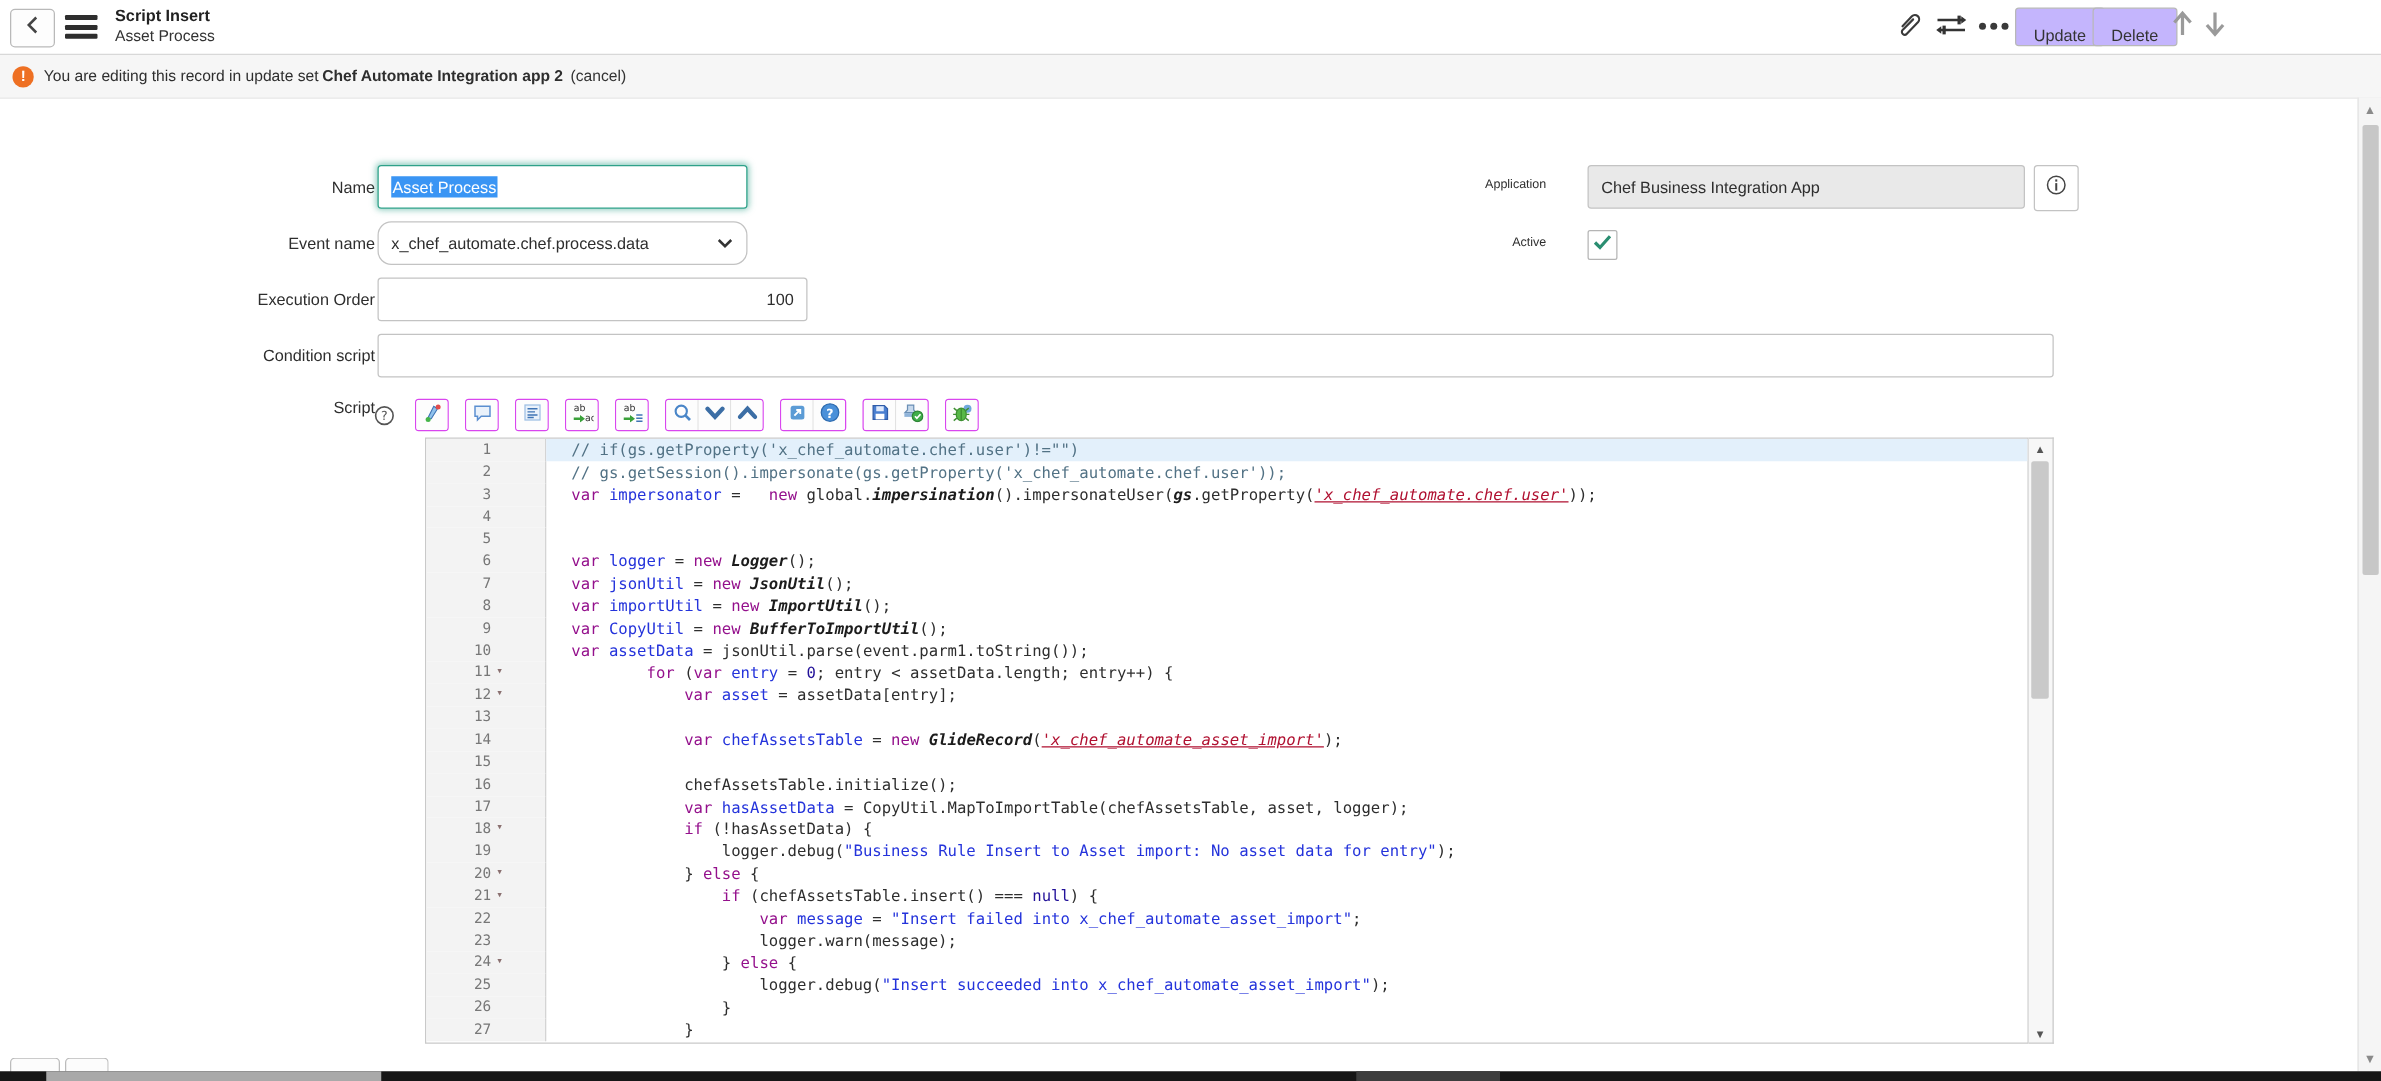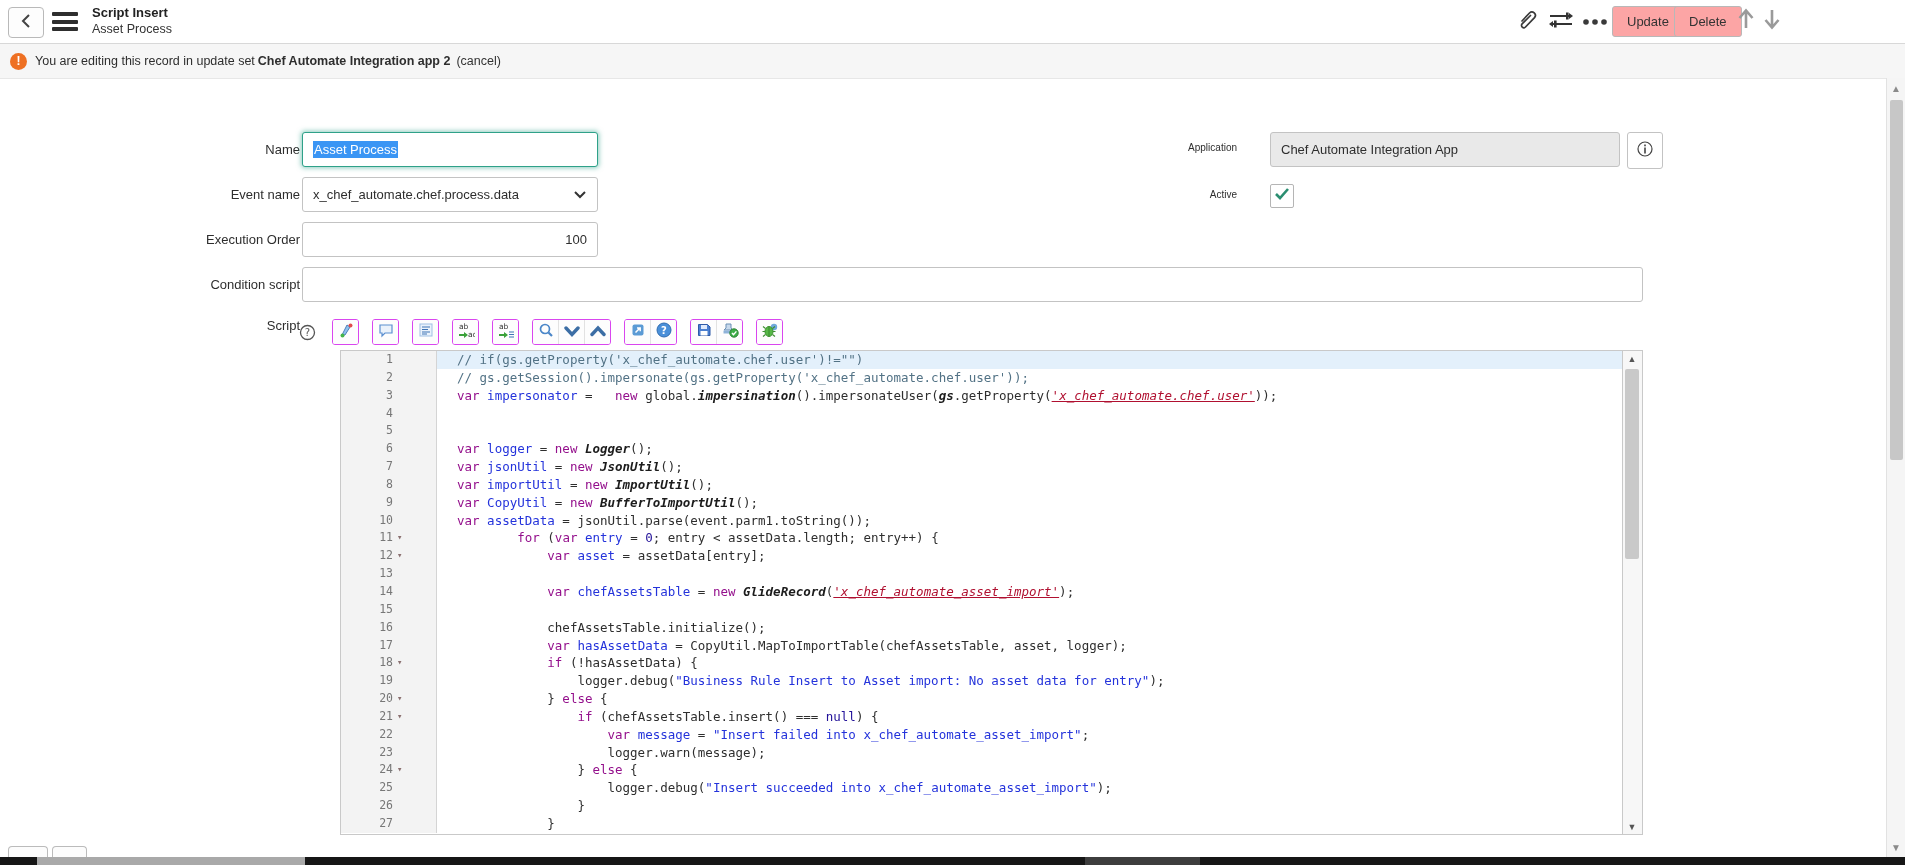--- a/index.html
+++ b/index.html
@@ -10,22 +10,22 @@
   
   .header{left:0;top:0;width:1905px;height:43px;background:#fff;border-bottom:1px solid #d8d8d8;}
   .back-btn{left:8px;top:7px;width:34px;height:29px;border:1px solid #b9b9b9;border-radius:4px;
             background:#fdfdfd;display:flex;align-items:center;justify-content:center;cursor:pointer;}
   .hamburger{left:52px;top:12px;width:26px;height:19px;display:flex;flex-direction:column;justify-content:space-between;cursor:pointer;}
   .hamburger span{display:block;height:4px;background:#2e2e2e;border-radius:1px;}
   .titleblock{left:92px;top:5px;line-height:16px;}
   .title{font-size:13px;font-weight:bold;color:#222;}
   .subtitle{font-size:12.5px;color:#333;}
   .hdr-icon{top:8px;width:30px;height:28px;display:flex;align-items:center;justify-content:center;cursor:pointer;}
-  .hdr-btn{top:6px;height:29px;padding:0 14px;border:1px solid #b8b8b8;border-radius:3px;background:#fca5a5;
-           font-size:13px;color:#333;display:flex;align-items:center;cursor:pointer;}
+  .hdr-btn{top:6px;height:29px;padding:0 14px;border:1px solid #b8b8b8;border-radius:3px;background:#c4b5fd;
+           font-size:13px;color:#333;display:flex;align-items:flex-end;cursor:pointer;}
   .nav-arrow{top:6px;width:26px;height:30px;display:flex;align-items:center;justify-content:center;cursor:pointer;}
 
   
   .banner{left:0;top:44px;width:1905px;height:34px;background:#f6f6f6;border-bottom:1px solid #e7e7e7;
           display:flex;align-items:center;font-size:12.5px;}
   .warn-circle{width:17px;height:17px;border-radius:50%;background:#ee7023;color:#fff;font-weight:bold;
                font-size:12px;text-align:center;line-height:17px;margin:0 8px 0 10px;}
   .banner b{margin:0 3px;}
   .cancel-link{margin-left:3px;color:#333;cursor:pointer;}
 
@@ -166,44 +166,44 @@
   <b>Chef Automate Integration app 2</b>
   <span class="cancel-link">(cancel)</span>
 </div>
 
 <div class="abs lbl lbl-l" style="top:142px;">Name</div>
 <div class="abs inp name-inp" style="left:302px;top:132px;width:296px;">
   <span class="sel-text">Asset Process</span>
 </div>
 
 <div class="abs lbl lbl-l" style="top:187px;">Event name</div>
-<div class="abs inp" style="left:302px;top:177px;width:296px;">
+<div class="abs inp" style="left:302px;top:177px;width:296px;border-radius:11px;">
   <span>x_chef_automate.chef.process.data</span>
   <span class="sel-chevron">
     <svg width="14" height="9">
         <path d="M2 2 L7 7 L12 2" stroke="#333" stroke-width="2" fill="none"></path>
       </svg>
   </span>
 </div>
 
 <div class="abs lbl lbl-l" style="top:232px;">Execution Order</div>
-<div class="abs inp" style="left:302px;top:222px;width:296px;">
+<div class="abs inp" style="left:302px;top:222px;width:344px;">
   <span class="num-val">100</span>
 </div>
 
 <div class="abs lbl lbl-l" style="top:277px;">Condition script</div>
 <div class="abs inp" style="left:302px;top:267px;width:1341px;">
   <span></span>
 </div>
 
 <div class="abs lbl lbl-l" style="top:318px;">Script</div>
 
 <div class="abs lbl-r abs" style="top:142px;">Application</div>
 <div class="abs inp readonly" style="left:1270px;top:132px;width:350px;">
-  <span>Chef Automate Integration App</span>
+  <span>Chef Business Integration App</span>
 </div>
 <div class="abs info-btn" style="left:1627px;top:132px;width:34px;height:35px;">
   <span>
     <svg width="18" height="18">
         <circle cx="9" cy="9" r="7" fill="none" stroke="#444" stroke-width="1.2"></circle>
         <rect x="8.2" y="7.5" width="1.6" height="6" fill="#444"></rect>
         <rect x="8.2" y="4.5" width="1.6" height="1.8" fill="#444"></rect>
       </svg>
   </span>
 </div>

